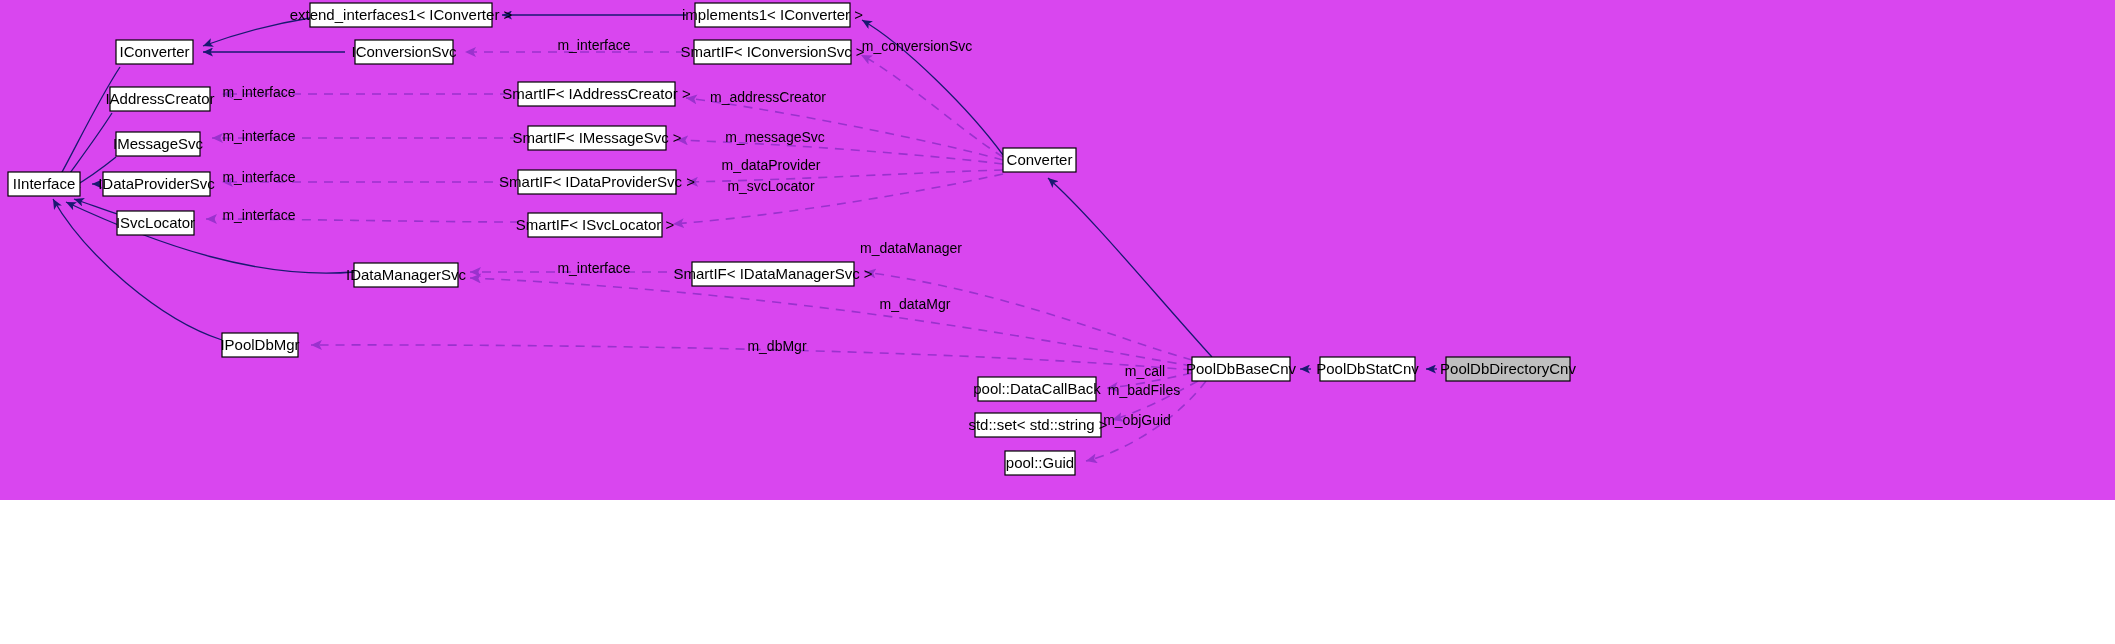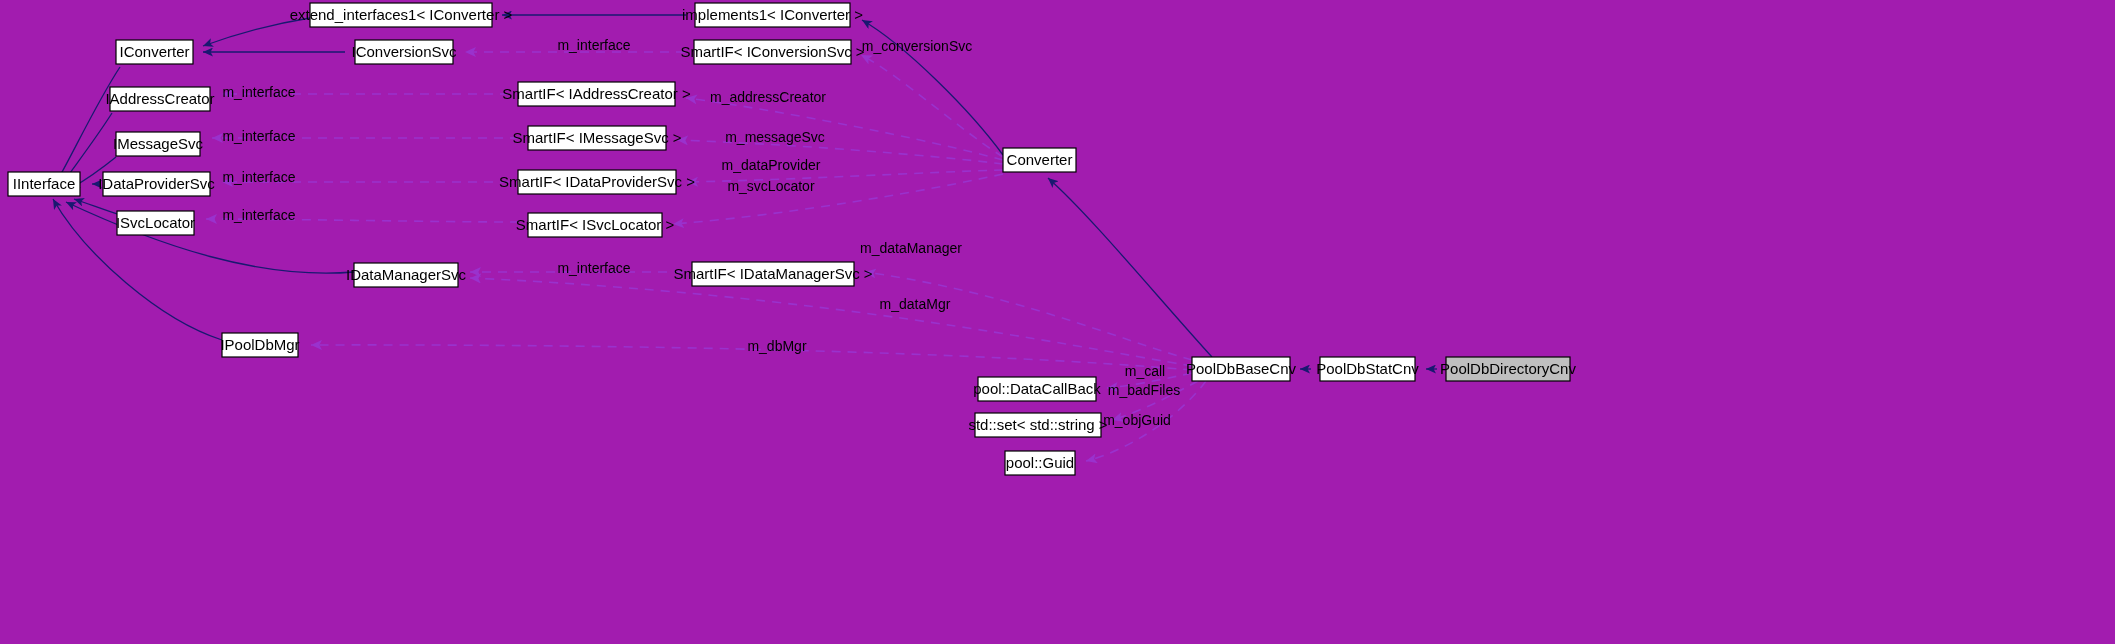--- a/index.html
+++ b/index.html
@@ -3,22 +3,22 @@
 <meta charset="utf-8">
 <style>
   html, body {
     margin: 0;
     padding: 0;
     background: #ffffff;
   }
   #diagram-root {
     position: relative;
     width: 2115px;
-    height: 644px;
-    background: #a21caf;
+    height: 500px;
+    background: #d946ef;
     font-family: "Liberation Sans", sans-serif;
     overflow: hidden;
   }
   svg.graph {
     position: absolute;
     top: 0;
     left: 0;
     width: 2115px;
     height: 644px;
   }

